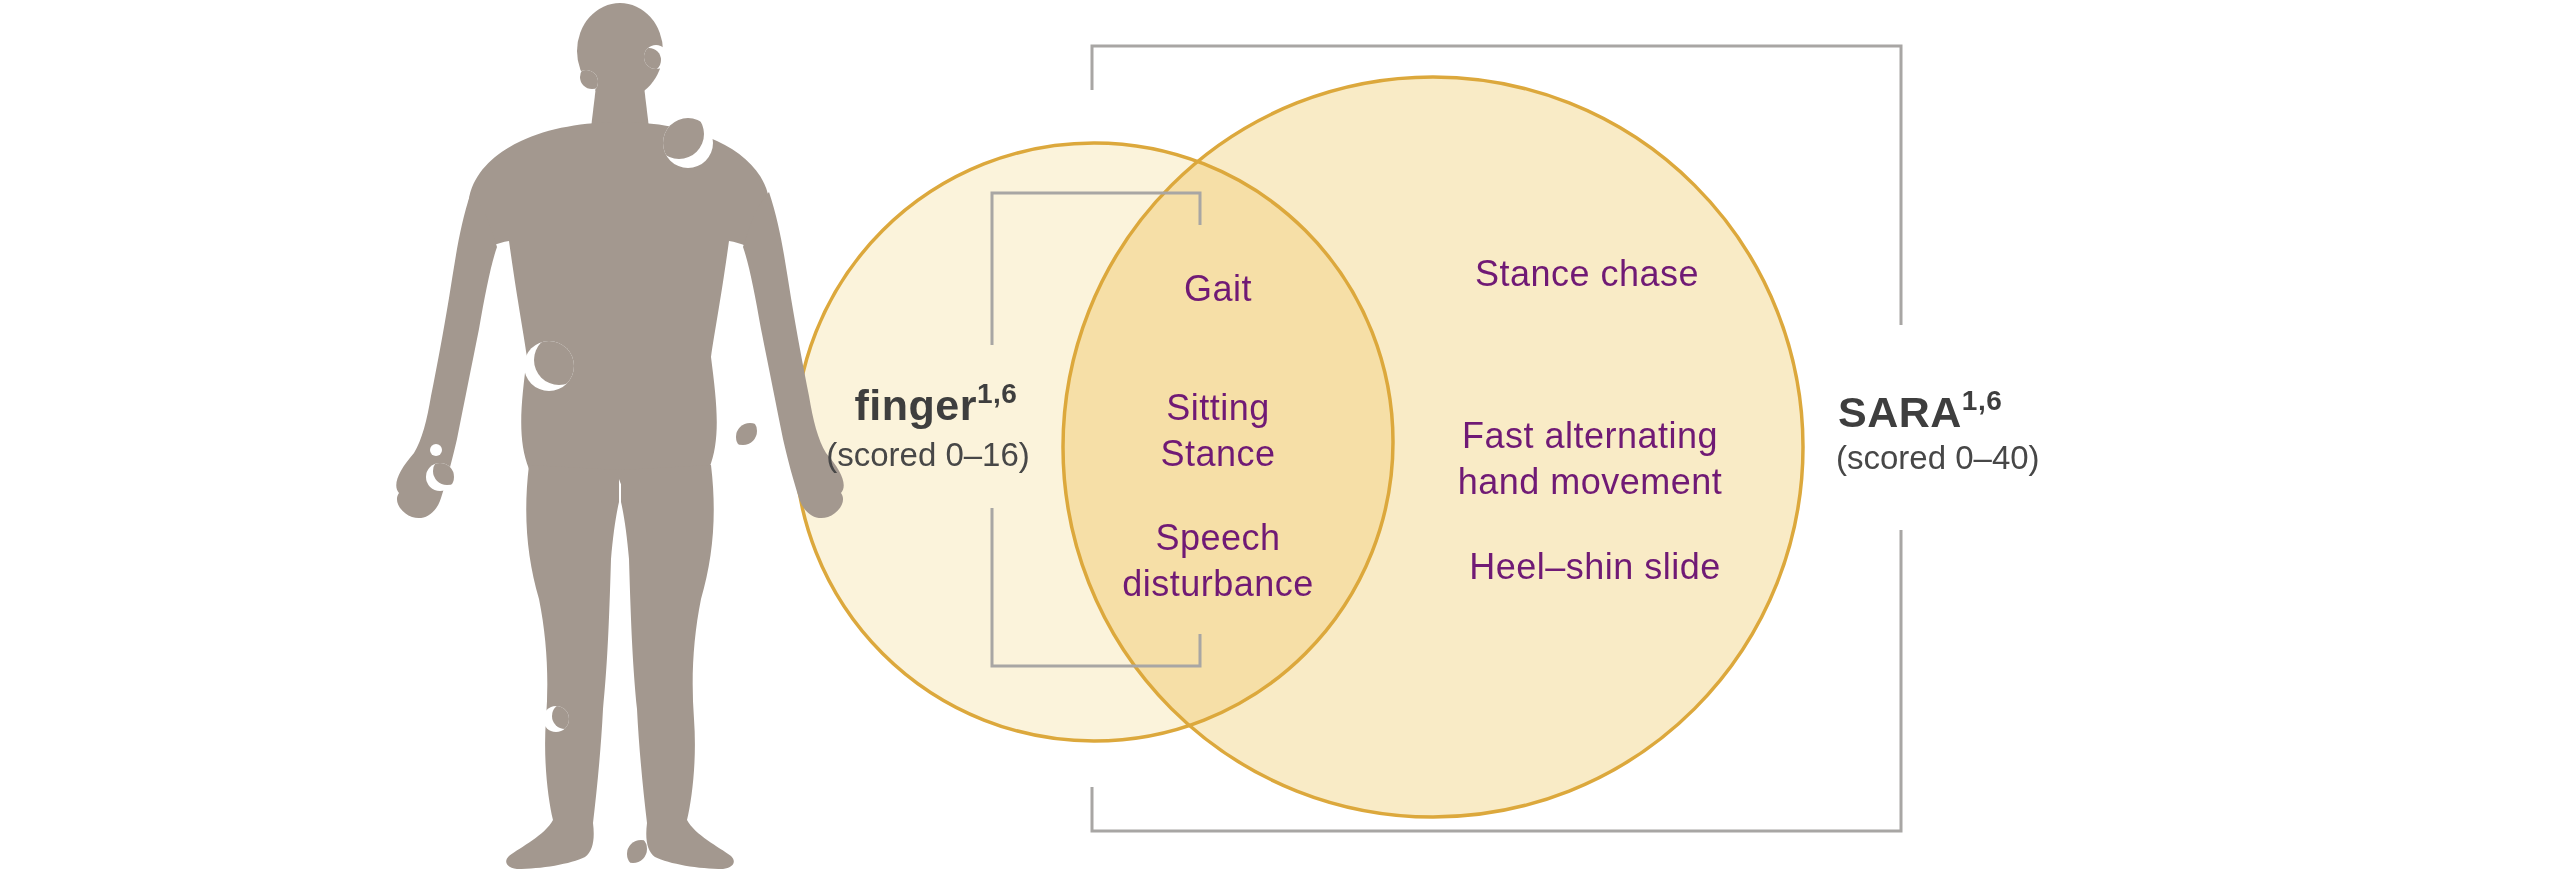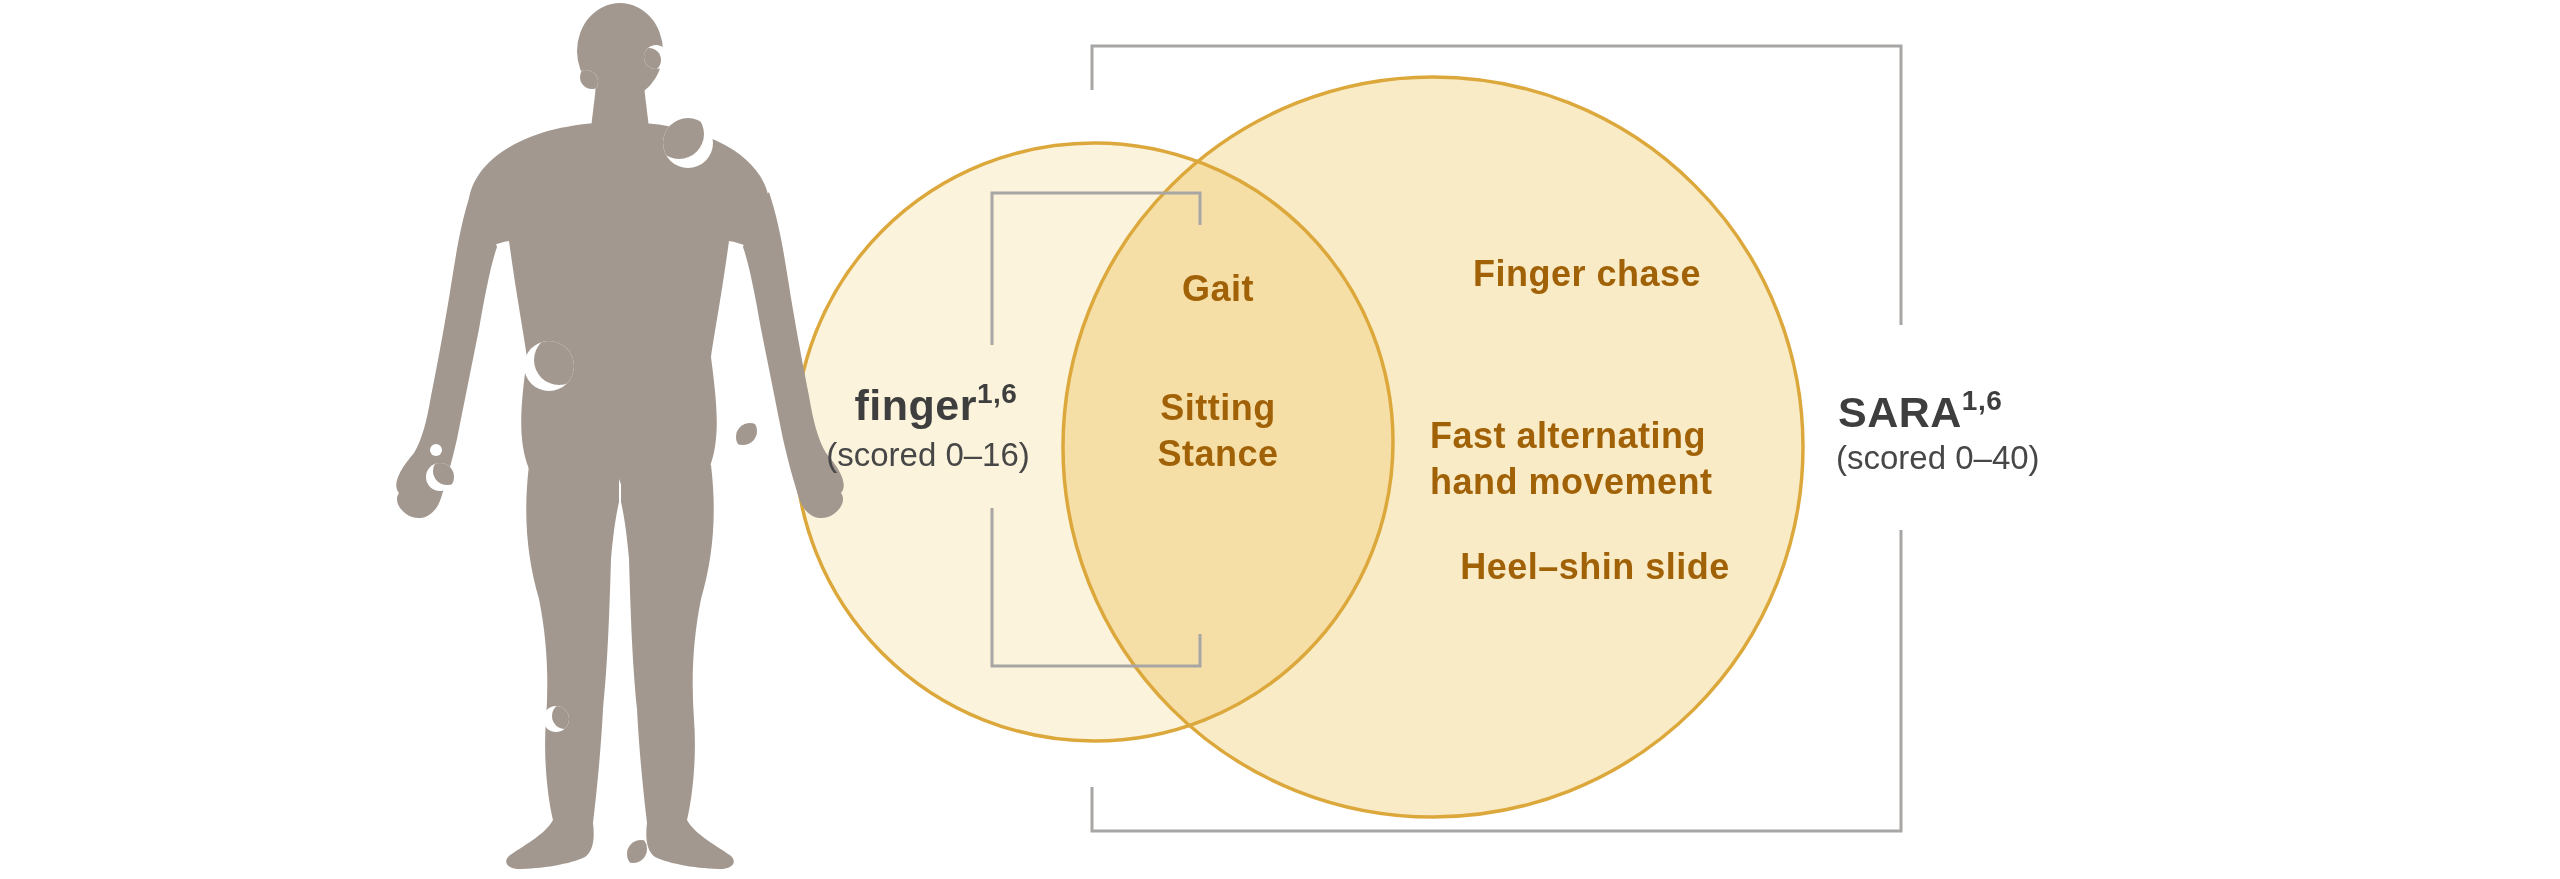--- a/index.html
+++ b/index.html
@@ -3,22 +3,22 @@
 <meta charset="utf-8">
 <style>
   html,body{margin:0;padding:0;background:#ffffff;}
   .stage{
     position:relative;width:2560px;height:879px;background:#ffffff;overflow:hidden;
     font-family:"Liberation Sans","DejaVu Sans",sans-serif;
   }
   .stage svg{position:absolute;left:0;top:0;}
   .txt{position:absolute;transform:translate(-50%,-50%);}
   .item{
-    font-weight:700;font-size:36px;line-height:46px;color:#a16207;
-    white-space:nowrap;letter-spacing:0.5px;
+    font-weight:400;font-size:36px;line-height:46px;color:#701a75;
+    text-align:center;white-space:nowrap;letter-spacing:0.5px;
   }
   .item.wrap{white-space:normal;width:320px;}
   .scale-name{
     font-weight:700;font-size:43px;line-height:46px;color:#3E3E3E;
     white-space:nowrap;letter-spacing:0.5px;
   }
   .scale-name sup{font-size:28px;position:relative;top:-2px;vertical-align:super;line-height:0;}
   .scale-score{
     font-weight:400;font-size:33px;line-height:38px;color:#474747;white-space:nowrap;
   }
@@ -189,18 +189,19 @@
   <div class="txt scale-score" style="left:928px;top:455px;">(scored 0–16)</div>
 
   <div class="txt scale-name left-align" style="left:1838px;top:412px;text-align:right;">
     <span>SARA</span><sup>1,6</sup>
   </div>
   <div class="txt scale-score left-align" style="left:1836px;top:458px;text-align:right;">(scored 0–40)</div>
 
   <div class="txt item" style="left:1218px;top:289px;">Gait</div>
   <div class="txt item" style="left:1218px;top:372px;margin-top:36px;">Sitting</div>
   <div class="txt item" style="left:1218px;top:454px;">Stance</div>
-
-  <div class="txt item" style="left:1587px;top:274px;">Finger chase</div>
+  <div class="txt item wrap" style="left:1218px;top:561px;">Speech disturbance</div>
+
+  <div class="txt item" style="left:1587px;top:274px;">Stance chase</div>
   <div class="txt item" style="left:1595px;top:567px;">Heel–shin slide</div>
   <div class="txt item wrap" style="left:1590px;top:459px;">Fast alternating hand movement</div>
 
 </div>
 
 </body></html>

